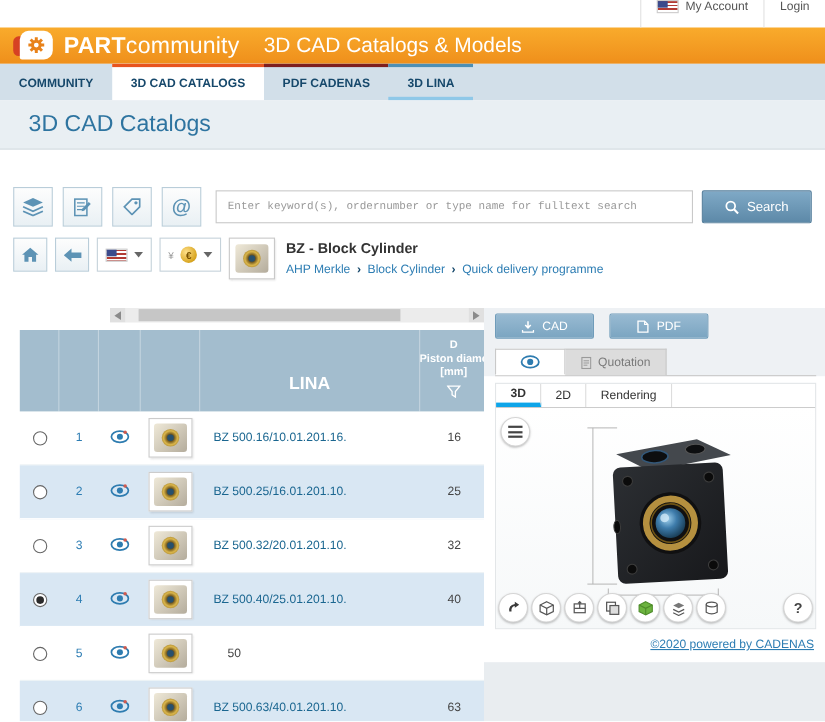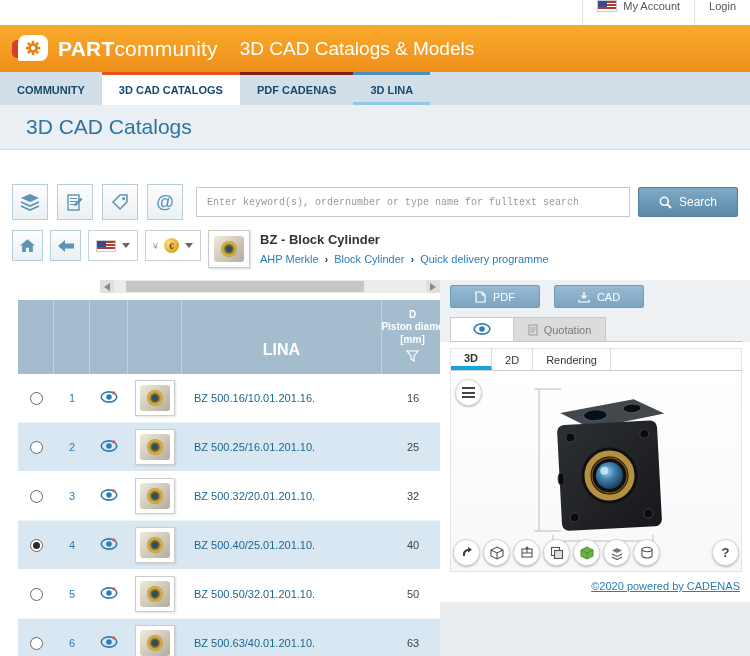--- a/index.html
+++ b/index.html
@@ -8,21 +8,21 @@
 
   
   .topbar { height:25px; display:flex; justify-content:flex-end; align-items:stretch; background:#fff; }
   .topbar-cell { display:flex; gap:6px; padding:0 14px; font-size:11px; color:#555;
                  border-left:1px solid #e2e2e2; cursor:pointer; }
   .us-flag { width:20px; height:12px; border:1px solid #ccc; position:relative;
              background:repeating-linear-gradient(180deg,#b23b34 0 1.6px,#fff 1.6px 3.2px); }
   .us-flag::before { content:""; position:absolute; left:0; top:0; width:9px; height:6px; background:#3b4a8c; }
 
   
-  .header { height:47px; background:linear-gradient(180deg,#f9ab2c,#ef8f1b); display:flex; align-items:center; padding-left:12px; }
+  .header { height:33px; background:linear-gradient(180deg,#f9ab2c,#ef8f1b); display:flex; align-items:center; padding-left:12px; }
   .logo { position:relative; width:38px; height:30px; margin-right:8px; }
   .logo .bubble-red { position:absolute; left:0; top:6px; width:18px; height:18px; background:#d64123; border-radius:5px 5px 1px 5px; }
   .logo .bubble-white { position:absolute; left:6px; top:1px; width:30px; height:26px; background:#fff;
                         border-radius:8px 8px 8px 2px; display:flex; align-items:center; justify-content:center; }
   .brand { font-size:21px; color:#fff; letter-spacing:.2px; }
   .brand b { font-weight:bold; }
   .header-sub { font-size:19px; color:#fff; margin-left:22px; font-weight:normal; }
 
   
   .nav { height:33px; background:#d2dfe9; display:flex; align-items:stretch; }
@@ -379,21 +379,20 @@
                     <ellipse cx="8.5" cy="6.5" rx="7.3" ry="4.8" fill="none" stroke="#2e7cb0" stroke-width="1.5"></ellipse>
                     <circle cx="8.5" cy="6.5" r="2.6" fill="#2e7cb0"></circle>
                     <circle cx="13" cy="2.6" r="1.5" fill="#d05a4e"></circle>
                   </svg></span>
               </div>
             <div class="cell c-thumb">
                 <span class="row-thumb">
                   <span class="mini-part"></span>
                 </span>
               </div>
-            <div class="cell c-name">BZ 500.50/32.01.201.10.</div>
             <div class="cell c-d">50</div>
           </div>
           <div class="grid-row">
             <div class="cell c-radio">
                 <input type="radio" name="psel" class="row-radio" style="">
               </div>
             <div class="cell c-num">6</div>
             <div class="cell c-eye">
                 <span class="eye-wrap"><svg width="18" height="14" viewBox="0 0 17 13">
                     <ellipse cx="8.5" cy="6.5" rx="7.3" ry="4.8" fill="none" stroke="#2e7cb0" stroke-width="1.5"></ellipse>
@@ -410,32 +409,32 @@
             <div class="cell c-d">63</div>
           </div>
         </div>
       </div>
     </div>
 
     <div class="preview-panel">
       <div class="pv-top">
         <div class="pv-buttons">
           <div class="pv-btn">
+            <svg width="12" height="12" viewBox="0 0 12 12">
+              <path d="M6 1 V7 M3.5 4.5 L6 7 L8.5 4.5" stroke="#fff" stroke-width="1.4" fill="none"></path>
+              <path d="M1 9 V11 H11 V9" stroke="#fff" stroke-width="1.2" fill="none"></path>
+            </svg>
+            <span>CAD</span>
+          </div>
+          <div class="pv-btn">
             <svg width="11" height="12" viewBox="0 0 11 12">
               <path d="M1 1 H7 L10 4 V11 H1 Z" fill="none" stroke="#fff" stroke-width="1.2"></path>
               <path d="M7 1 V4 H10" fill="none" stroke="#fff" stroke-width="1"></path>
             </svg>
             <span>PDF</span>
-          </div>
-          <div class="pv-btn">
-            <svg width="12" height="12" viewBox="0 0 12 12">
-              <path d="M6 1 V7 M3.5 4.5 L6 7 L8.5 4.5" stroke="#fff" stroke-width="1.4" fill="none"></path>
-              <path d="M1 9 V11 H11 V9" stroke="#fff" stroke-width="1.2" fill="none"></path>
-            </svg>
-            <span>CAD</span>
           </div>
         </div>
         <div class="pv-tabs">
           <div class="pv-tab-eye">
             <svg width="20" height="14" viewBox="0 0 17 13">
               <ellipse cx="8.5" cy="6.5" rx="7.3" ry="4.8" fill="none" stroke="#2e7cb0" stroke-width="1.5"></ellipse>
               <circle cx="8.5" cy="6.5" r="2.6" fill="#2e7cb0"></circle>
             </svg>
           </div>
           <div class="pv-tab-quot">

